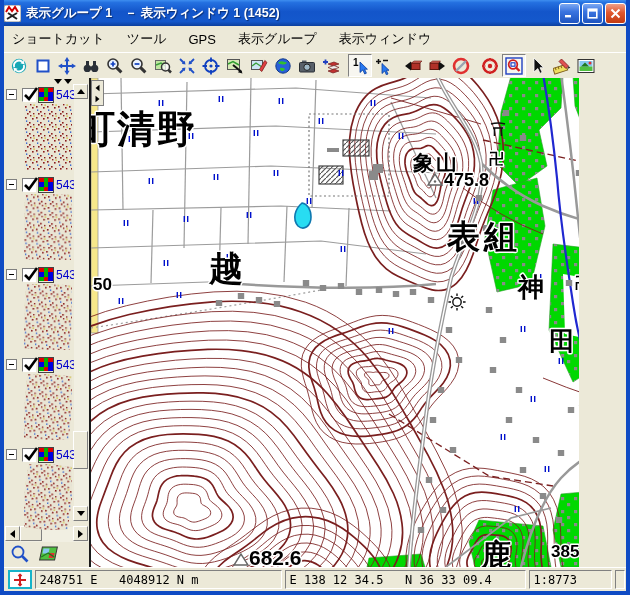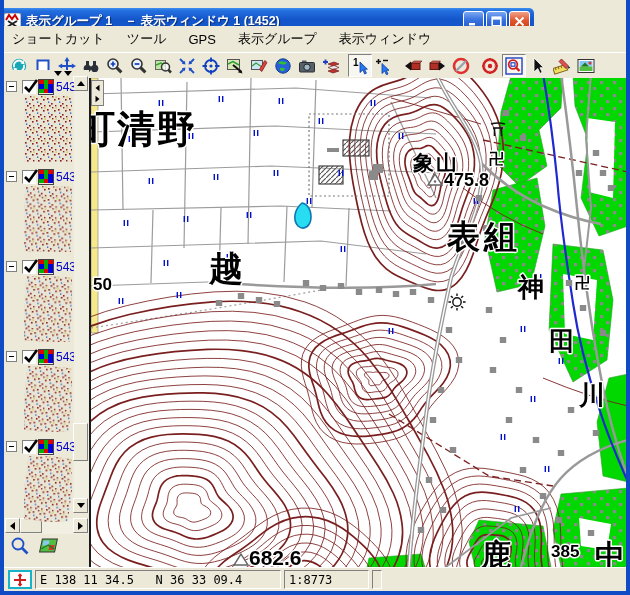--- a/index.html
+++ b/index.html
@@ -1,44 +1,44 @@
 <!DOCTYPE html>
 <html><head>
 <meta charset="utf-8">
 <style>
   html,body{margin:0;padding:0;background:#777;}
   *{box-sizing:border-box;}
   .win{position:relative;width:630px;height:595px;background:#ECE9D8;
        font-family:"Liberation Sans","DejaVu Sans",sans-serif;overflow:hidden;
        border-left:4px solid #0F4BC4;border-right:4px solid #0F4BC4;border-bottom:4px solid #0F4BC4;}
   
-  .titlebar{position:absolute;left:-4px;top:0;width:534px;height:26px;
+  .titlebar{position:absolute;left:-4px;top:0;width:630px;height:26px;
     background:linear-gradient(180deg,#3E8EF0 0%,#2470E0 10%,#1355CA 45%,#1458CC 82%,#0C3F9E 100%);
-    display:flex;align-items:center;padding:0 4px;border-radius:5px 5px 0 0;margin-top:8px;}
+    display:flex;align-items:center;padding:0 4px;border-radius:5px 5px 0 0;}
   .titletext{color:#fff;font-weight:bold;font-size:12.5px;margin-left:5px;
     text-shadow:1px 1px 1px #0A2C6E;white-space:pre;flex:1;overflow:hidden;}
   .winbtn{width:21px;height:21px;margin-left:2px;border-radius:3px;border:1px solid #fff;
     display:flex;align-items:center;justify-content:center;}
   .btn-blue{background:linear-gradient(180deg,#7CA8F2 0%,#3A74E0 40%,#1E54C0 100%);}
   .btn-red{background:linear-gradient(180deg,#F0A088 0%,#E0572F 45%,#C23A10 100%);}
   .winbtn svg{display:block;}
   
   .menubar{position:absolute;left:0;top:26px;width:622px;height:26px;background:#ECE9D8;
     display:flex;align-items:center;padding-left:8px;gap:22px;font-size:13px;color:#000;}
   .menuitem{cursor:default;white-space:pre;}
   
   .toolbar{position:absolute;left:0;top:52px;width:622px;height:26px;background:#ECE9D8;
     border-top:1px solid #fff;display:flex;align-items:center;padding-left:3px;}
   .tbtn{width:24px;height:23px;display:flex;align-items:center;justify-content:center;
     border:1px solid transparent;position:relative;}
   .tbtn.pressed{border-color:#808080 #fff #fff #808080;background:#F7F6F0;}
   .tbsep{width:5px;height:23px;}
   .tbtn .mode1{font-size:10px;font-weight:bold;position:absolute;left:4px;top:2px;color:#000;}
   
-  .sidebar{position:absolute;left:0;top:70px;width:85px;height:489px;background:#ECE9D8;text-align:right;}
+  .sidebar{position:absolute;left:0;top:78px;width:85px;height:489px;background:#ECE9D8;text-align:right;}
   .topArrows{position:absolute;left:48px;top:0px;}
   .layerrow{position:absolute;left:0;width:70px;height:88px;}
   .lhead{position:absolute;left:2px;top:0;height:17px;display:flex;align-items:center;}
   .expbox{width:11px;height:11px;background:#fff;border:1px solid #808080;position:relative;margin-right:5px;}
   .expbox::after{content:"";position:absolute;left:2px;top:4px;width:5px;height:1px;background:#000;}
   .chk{width:14px;height:14px;background:#fff;border:1px solid;border-color:#808080 #fff #fff #808080;
     position:relative;margin-right:2px;}
   .chk svg{position:absolute;left:-1px;top:-4px;}
   .gridicon{width:16px;height:16px;display:grid;grid-template-columns:repeat(3,1fr);
     grid-template-rows:repeat(3,1fr);border:1px solid #444;margin-right:2px;}
@@ -50,21 +50,21 @@
   .sbtn{position:absolute;width:15px;height:15px;background:#ECE9D8;border:1px solid;
     border-color:#fff #808080 #808080 #fff;display:flex;align-items:center;justify-content:center;}
   .sthumb{position:absolute;background:#ECE9D8;border:1px solid;border-color:#fff #808080 #808080 #fff;}
   .tri{width:0;height:0;}
   .tri-up{border-left:4px solid transparent;border-right:4px solid transparent;border-bottom:5px solid #000;}
   .tri-dn{border-left:4px solid transparent;border-right:4px solid transparent;border-top:5px solid #000;}
   .tri-lf{border-top:4px solid transparent;border-bottom:4px solid transparent;border-right:5px solid #000;}
   .tri-rt{border-top:4px solid transparent;border-bottom:4px solid transparent;border-left:5px solid #000;}
   .sideicons{position:absolute;left:6px;top:466px;display:flex;gap:7px;}
   
-  .maparea{position:absolute;left:85px;top:78px;width:537px;height:489px;background:#fff;
+  .maparea{position:absolute;left:85px;top:78px;width:490px;height:489px;background:#fff;
     border-left:2px solid #1a1a1a;overflow:hidden;}
   .splitter{position:absolute;left:87px;top:80px;width:13px;height:26px;background:#ECE9D8;
     border:1px solid #808080;display:flex;flex-direction:column;align-items:center;justify-content:center;gap:3px;z-index:5;}
   
   text.mlabel{font-family:"Liberation Sans","DejaVu Sans",sans-serif;font-weight:bold;fill:#000;
     paint-order:stroke fill;stroke:#fff;stroke-width:3px;stroke-linejoin:round;}
   
   .statusbar{position:absolute;left:0;top:567px;width:622px;height:24px;background:#ECE9D8;
     border-top:1px solid #fff;display:flex;align-items:center;padding:2px 1px 2px 4px;gap:3px;}
   .sbpanel{height:19px;border:1px solid;border-color:#808080 #fff #fff #808080;
@@ -763,18 +763,19 @@
     <span class="tri tri-rt" style="transform:scale(0.8)"></span>
   </div>
 
   <div class="statusbar">
     <span class="sbicon">
       <svg width="14" height="14" viewBox="0 0 14 14">
         <path d="M7,1V13M1,7H13" stroke="#D02020" stroke-width="2"></path>
         <path d="M7,1 L5.2,3.2 M7,1 L8.8,3.2 M7,13 L5.2,10.8 M7,13 L8.8,10.8" stroke="#D02020" stroke-width="1.2" fill="none"></path>
       </svg>
     </span>
-    <span class="sbpanel" style="width:246px;">E 138 11 34.5   N 36 33 09.4</span>
+    <span class="sbpanel" style="width:252px;">248751 E   4048912 N m</span>
+    <span class="sbpanel" style="width:246px;">E 138 12 34.5   N 36 33 09.4</span>
     <span class="sbpanel" style="width:85px;">1:8773</span>
     <span class="sbpanel" style="width:8px;"></span>
   </div>
 
 </div>
 
 </body></html>

